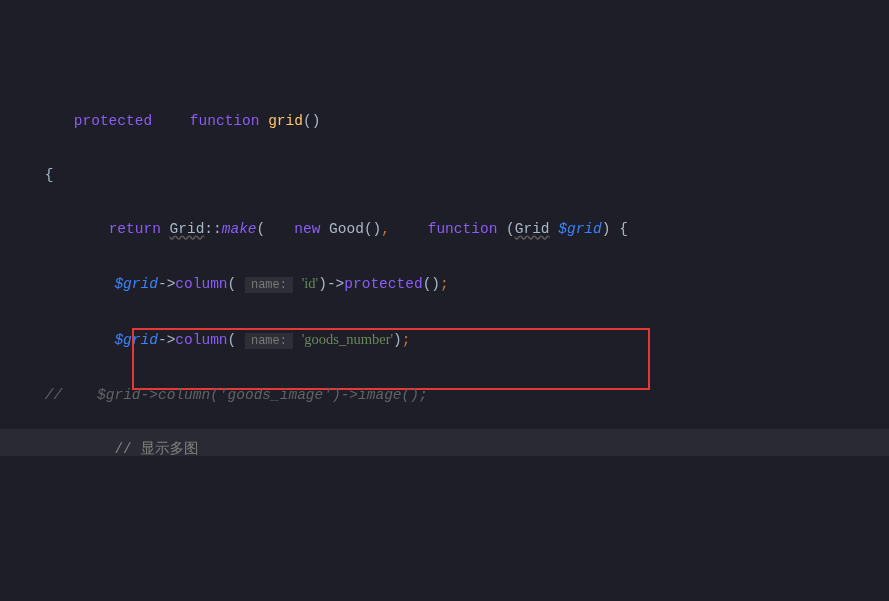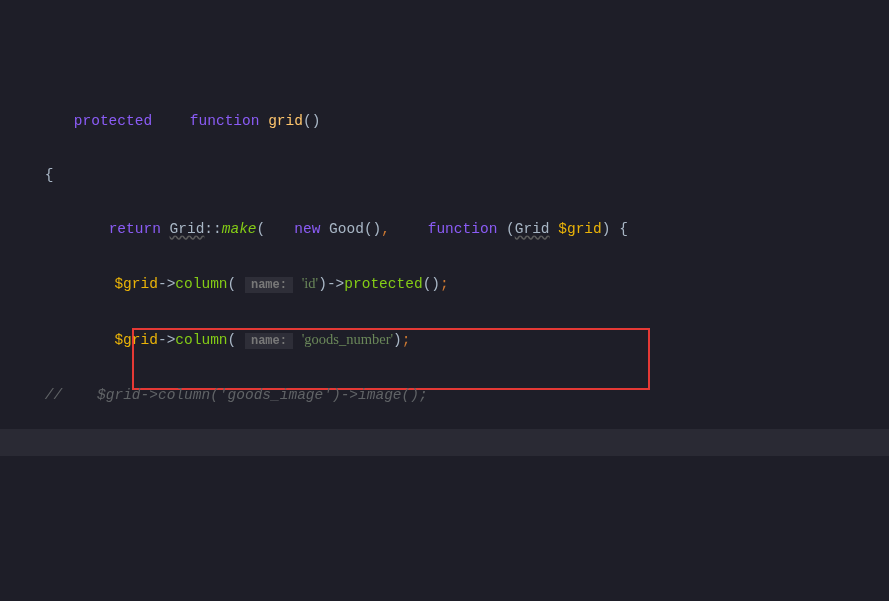--- a/index.html
+++ b/index.html
@@ -14,31 +14,31 @@
     width: 889px;
     height: 601px;
   }
   .editor {
     padding: 0 0 0 10px;
     white-space: pre;
     position: relative;
   }
   .kw { color: #8b5cf6; margin-left: 29px; }
   .fn-name { color: #ffc66d; }
-  .fn-call { color: #84cc16; }
+  .fn-call { color: #8b5cf6; }
   .class-name { color: #a9b7c6; text-align: center; }
   .class-underline { color: #a9b7c6; text-decoration: underline wavy #5c5c5c; text-decoration-skip-ink: none; text-underline-offset: 2px; }
   .paren { color: #a9b7c6; }
   .brace { color: #a9b7c6; }
   .op { color: #a9b7c6; }
-  .var { color: #eab308; }
+  .var { color: #3b82f6; font-style: italic; }
   .str { color: #6a8759; font-family: Liberation Serif, serif; }
   .comment { color: #606366; font-style: italic; }
   .comment-cn { color: #808080; }
-  .hint { color: #787878; background: #2e2e38; padding: 1px 6px; border-radius: 0; font-size: 12px; font-weight: bold; }
+  .hint { color: #787878; background: #2e2e38; padding: 1px 6px; border-radius: 0; font-size: 12px; }
   .semi { color: #cc7832; }
   .red-box {
     position: absolute;
     border: 2px solid #e53935;
     left: 132px;
     top: 328px;
     width: 514px;
     height: 58px;
     pointer-events: none;
   }
@@ -62,20 +62,21 @@
 <div class="editor">
 <div class="line-highlight"></div>
 
 <div class="code-content">
 <div>    <span class="kw">protected</span> <span class="kw">function</span> <span class="fn-name">grid</span><span class="paren">()</span></div>
 <div>    <span class="brace">{</span></div>
 <div>        <span class="kw">return</span> <span class="class-underline">Grid</span><span class="op">::</span><span class="fn-call" style="font-style:italic">make</span><span class="paren">(</span><span class="kw">new</span> <span class="class-name">Good</span><span class="paren">()</span><span class="semi">,</span> <span class="kw">function</span> <span class="paren">(</span><span class="class-underline">Grid</span> <span class="var">$grid</span><span class="paren">)</span> <span class="brace">{</span></div>
 <div>            <span class="var">$grid</span><span class="op">-&gt;</span><span class="fn-call">column</span><span class="paren">(</span> <span class="hint">name:</span> <span class="str">'id'</span><span class="paren">)</span><span class="op">-&gt;</span><span class="fn-call">protected</span><span class="paren">()</span><span class="semi">;</span></div>
 <div>            <span class="var">$grid</span><span class="op">-&gt;</span><span class="fn-call">column</span><span class="paren">(</span> <span class="hint">name:</span> <span class="str">'goods_number'</span><span class="paren">)</span><span class="semi">;</span></div>
 <div>    <span class="comment">//</span><span class="comment">    $grid-&gt;column('goods_image')-&gt;image();</span></div>
+<div>            <span class="comment-cn">// 显示多图</span></div>
 <div>              </div>
 
 
 
 
 
 
 
 
 

